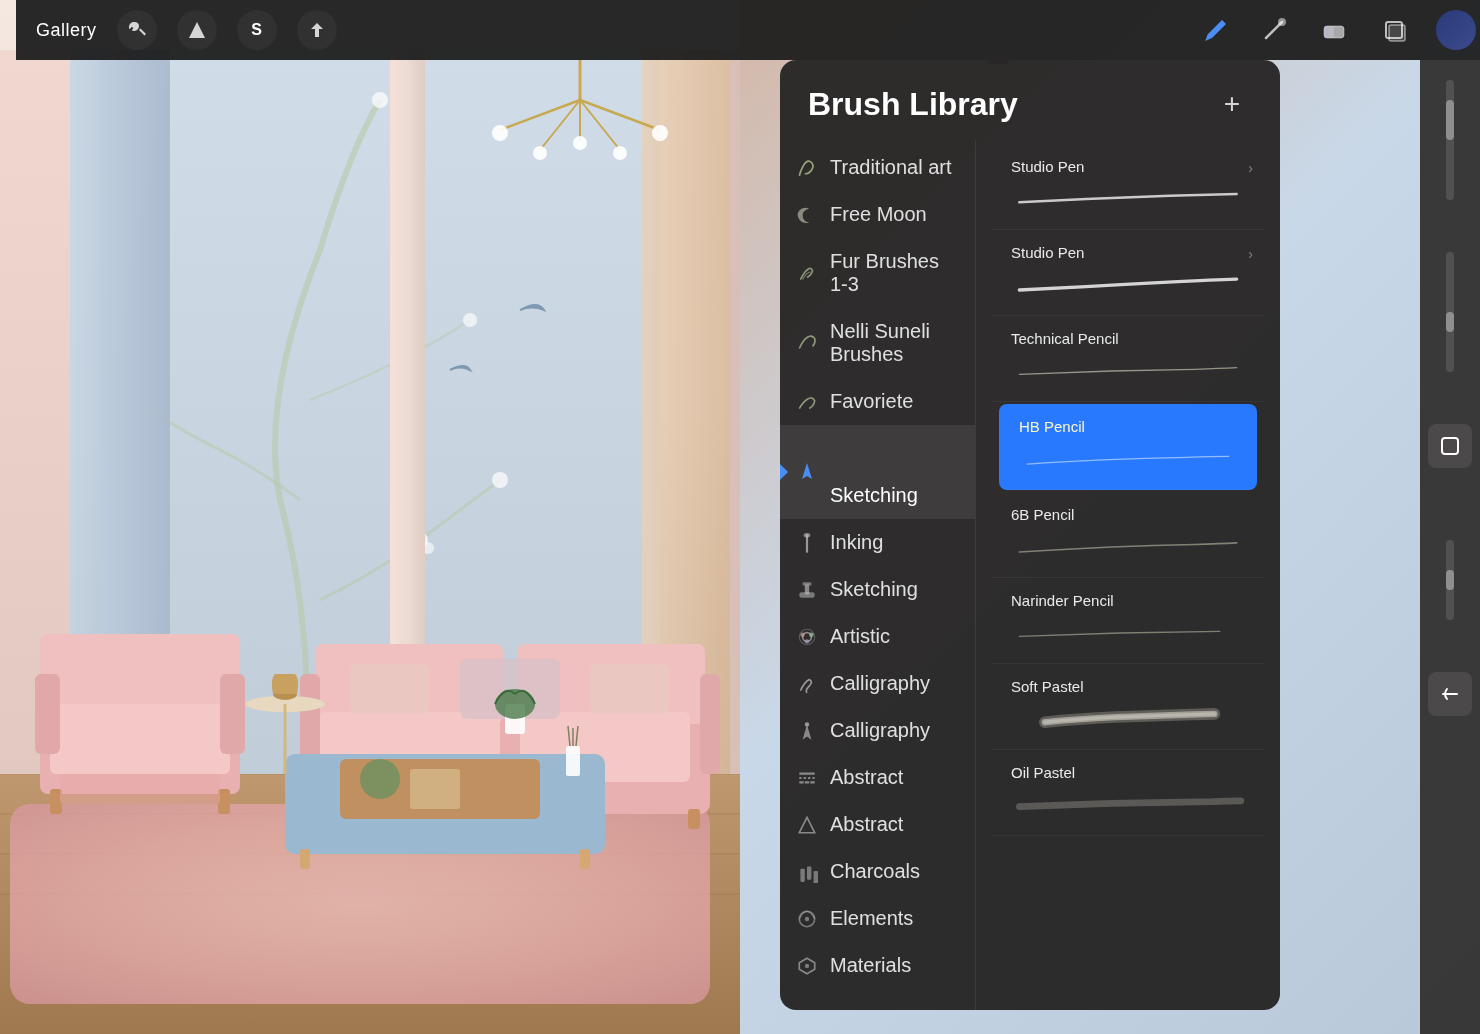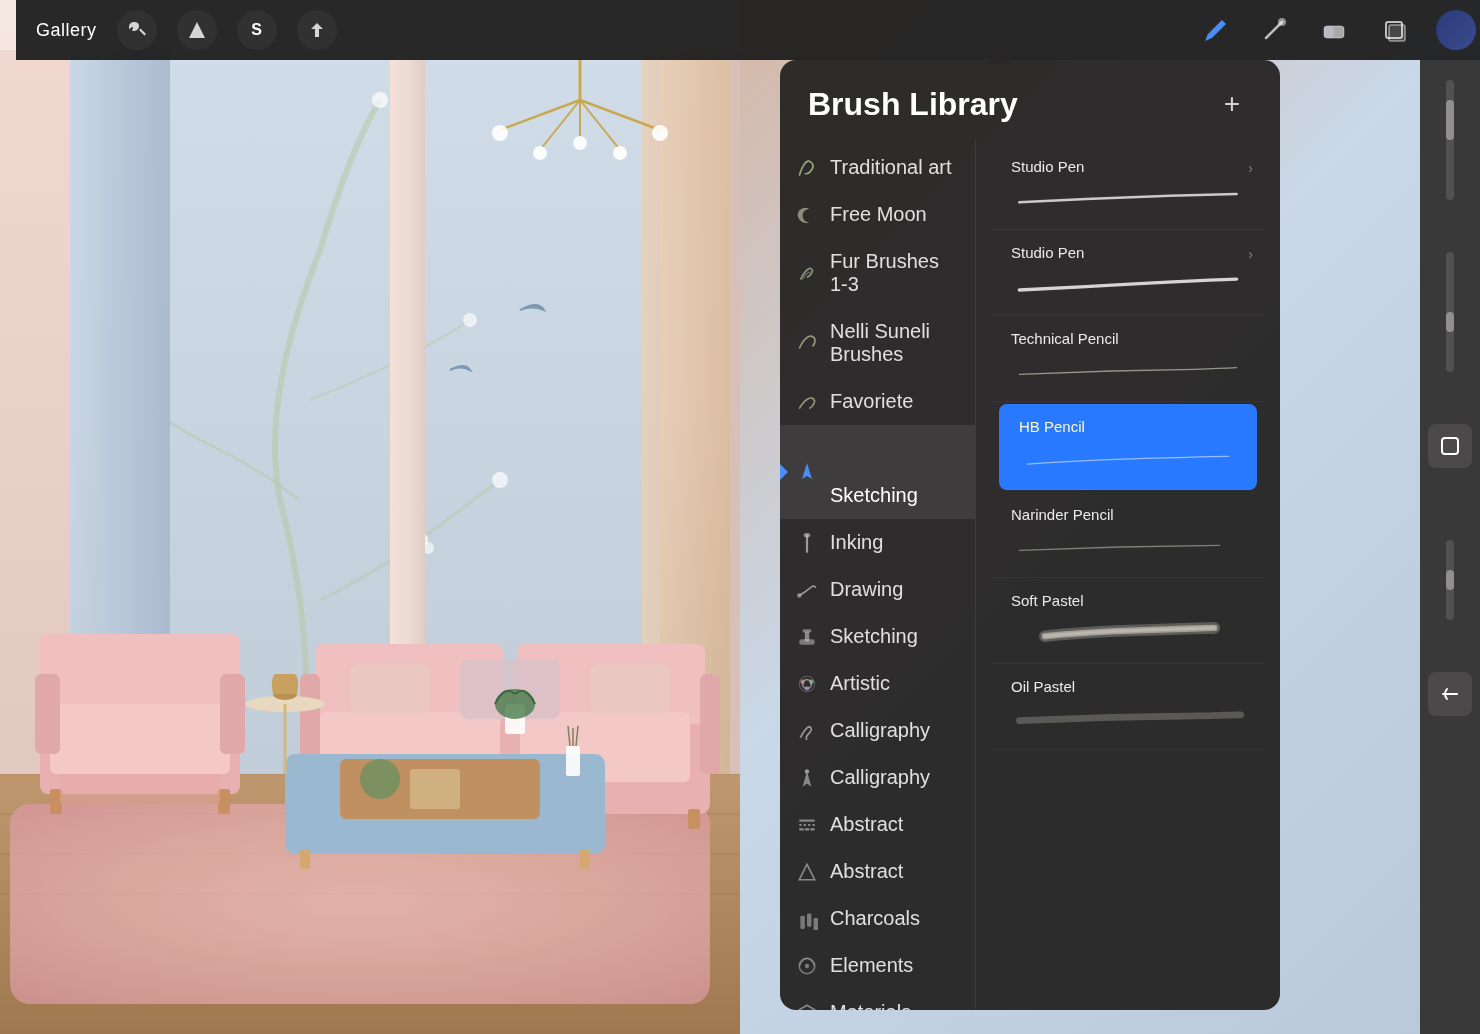--- a/index.html
+++ b/index.html
@@ -609,29 +609,20 @@
       <div class="category-item">
         <div class="category-icon">
           <svg width="20" height="20" viewBox="0 0 20 20">
             <path d="M10 3 Q10 8 10 12 Q10 16 10 18" stroke="rgba(200,200,200,0.7)" stroke-width="2" fill="none" stroke-linecap="round"></path>
             <ellipse cx="10" cy="3" rx="3" ry="2" fill="rgba(200,200,200,0.6)"></ellipse>
           </svg>
         </div>
         <span class="category-label">Inking</span>
       </div>
 
-      <div class="category-item">
-        <div class="category-icon">
-          <svg width="20" height="20" viewBox="0 0 20 20">
-            <path d="M3 15 Q8 12 13 8 Q16 5 18 8" stroke="rgba(200,200,200,0.7)" stroke-width="1.5" fill="none"></path>
-            <circle cx="3" cy="15" r="2" fill="rgba(200,200,200,0.6)"></circle>
-          </svg>
-        </div>
-        <span class="category-label">Drawing</span>
-      </div>
 
       <div class="category-item">
         <div class="category-icon">
           <svg width="20" height="20" viewBox="0 0 20 20">
             <rect x="3" y="12" width="14" height="5" rx="2" fill="rgba(200,200,200,0.5)"></rect>
             <rect x="8" y="5" width="4" height="9" rx="1" fill="rgba(200,200,200,0.6)"></rect>
             <rect x="6" y="3" width="8" height="3" rx="1" fill="rgba(200,200,200,0.5)"></rect>
           </svg>
         </div>
         <span class="category-label">Sketching</span>
@@ -757,20 +748,28 @@
 
       <div class="brush-item selected">
         <div class="brush-name">HB Pencil</div>
         <div class="brush-preview">
           <svg width="260" height="32" viewBox="0 0 260 32">
             <path d="M10 22 Q50 19 100 17 Q150 15 200 14 Q230 13 250 13" stroke="rgba(255,255,255,0.5)" stroke-width="1.5" fill="none" stroke-linecap="round"></path>
           </svg>
         </div>
       </div>
 
+      <div class="brush-item">
+        <div class="brush-name">6B Pencil</div>
+        <div class="brush-preview">
+          <svg width="280" height="32" viewBox="0 0 280 32">
+            <path d="M10 22 Q60 19 120 16 Q170 14 220 13 Q250 12 270 11" stroke="rgba(200,200,180,0.55)" stroke-width="2" fill="none" stroke-linecap="round"></path>
+          </svg>
+        </div>
+      </div>
 
       <div class="brush-item">
         <div class="brush-name">Narinder Pencil</div>
         <div class="brush-preview">
           <svg width="280" height="28" viewBox="0 0 280 28">
             <path d="M10 18 Q70 16 130 14 Q190 13 250 12" stroke="rgba(210,210,190,0.5)" stroke-width="1.5" fill="none" stroke-linecap="round"></path>
           </svg>
         </div>
       </div>
 

